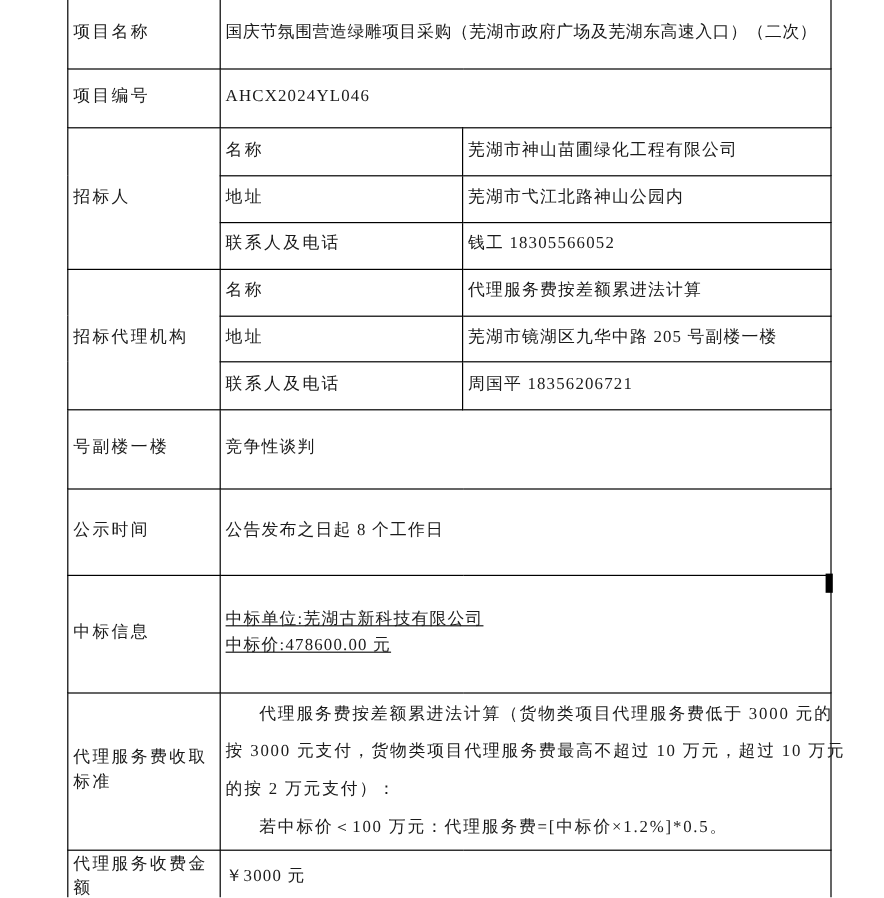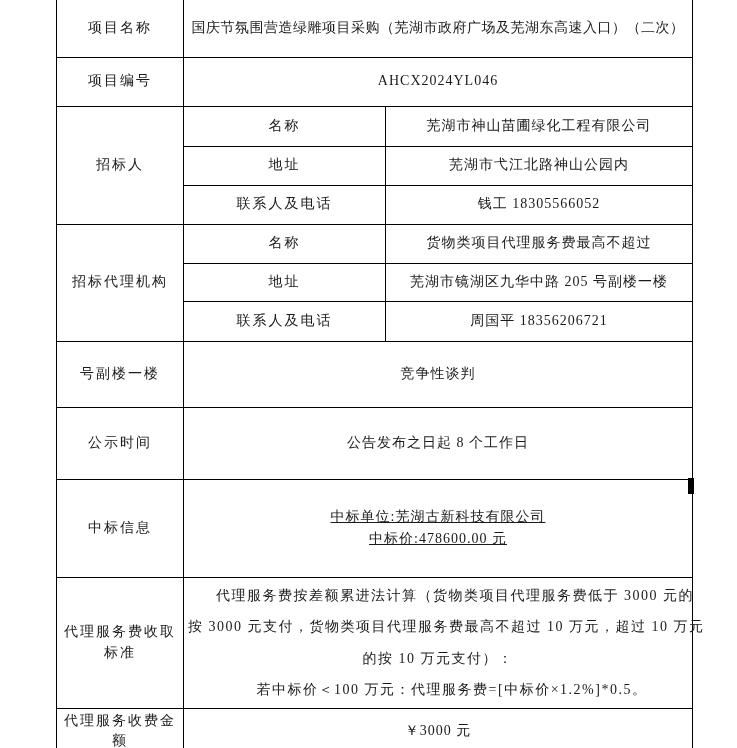--- a/index.html
+++ b/index.html
@@ -20,21 +20,20 @@
     top: 0;
     width: 636px;
     border-collapse: collapse;
     table-layout: fixed;
   }
   .c1 { width: 127px; }
   .c2 { width: 202px; }
   .c3 { width: 307px; }
   .doc td {
     border: 1px solid #000000;
-    text-align: center;
     vertical-align: middle;
     padding: 2px 4px;
     font-weight: normal;
     line-height: 1.45;
   }
   
   .doc tr.r1 > td { border-top: 0; }
 
   .r1  { height: 57px; }
   .r2  { height: 49px; }
@@ -105,21 +104,21 @@
         <td class="val">芜湖市弋江北路神山公园内</td>
       </tr>
       <tr class="r5">
         <td class="lab">联系人及电话</td>
         <td class="val">钱工 18305566052</td>
       </tr>
 
       <tr class="r6">
         <td class="lab" rowspan="3">招标代理机构</td>
         <td class="lab">名称</td>
-        <td class="val">货物类项目代理服务费最高不超过</td>
+        <td class="val">代理服务费按差额累进法计算</td>
       </tr>
       <tr class="r7">
         <td class="lab">地址</td>
         <td class="val">芜湖市镜湖区九华中路 205 号副楼一楼</td>
       </tr>
       <tr class="r8">
         <td class="lab">联系人及电话</td>
         <td class="val">周国平 18356206721</td>
       </tr>
 
@@ -139,21 +138,21 @@
           <div class="award-line">中标单位:芜湖古新科技有限公司</div>
           <div class="award-line">中标价:478600.00 元</div>
         </td>
       </tr>
 
       <tr class="r12">
         <td class="lab">代理服务费收取标准</td>
         <td class="fee-cell" colspan="2">
           <div class="fee-line indent">代理服务费按差额累进法计算（货物类项目代理服务费低于 3000 元的</div>
           <div class="fee-line">按 3000 元支付，货物类项目代理服务费最高不超过 10 万元，超过 10 万元</div>
-          <div class="fee-line">的按 10 万元支付）：</div>
+          <div class="fee-line">的按 2 万元支付）：</div>
           <div class="fee-line indent">若中标价＜100 万元：代理服务费=[中标价×1.2%]*0.5。</div>
         </td>
       </tr>
 
       <tr class="r13">
         <td class="lab">代理服务收费金额</td>
         <td class="val" colspan="2">￥3000 元</td>
       </tr>
     </tbody>
   </table>

